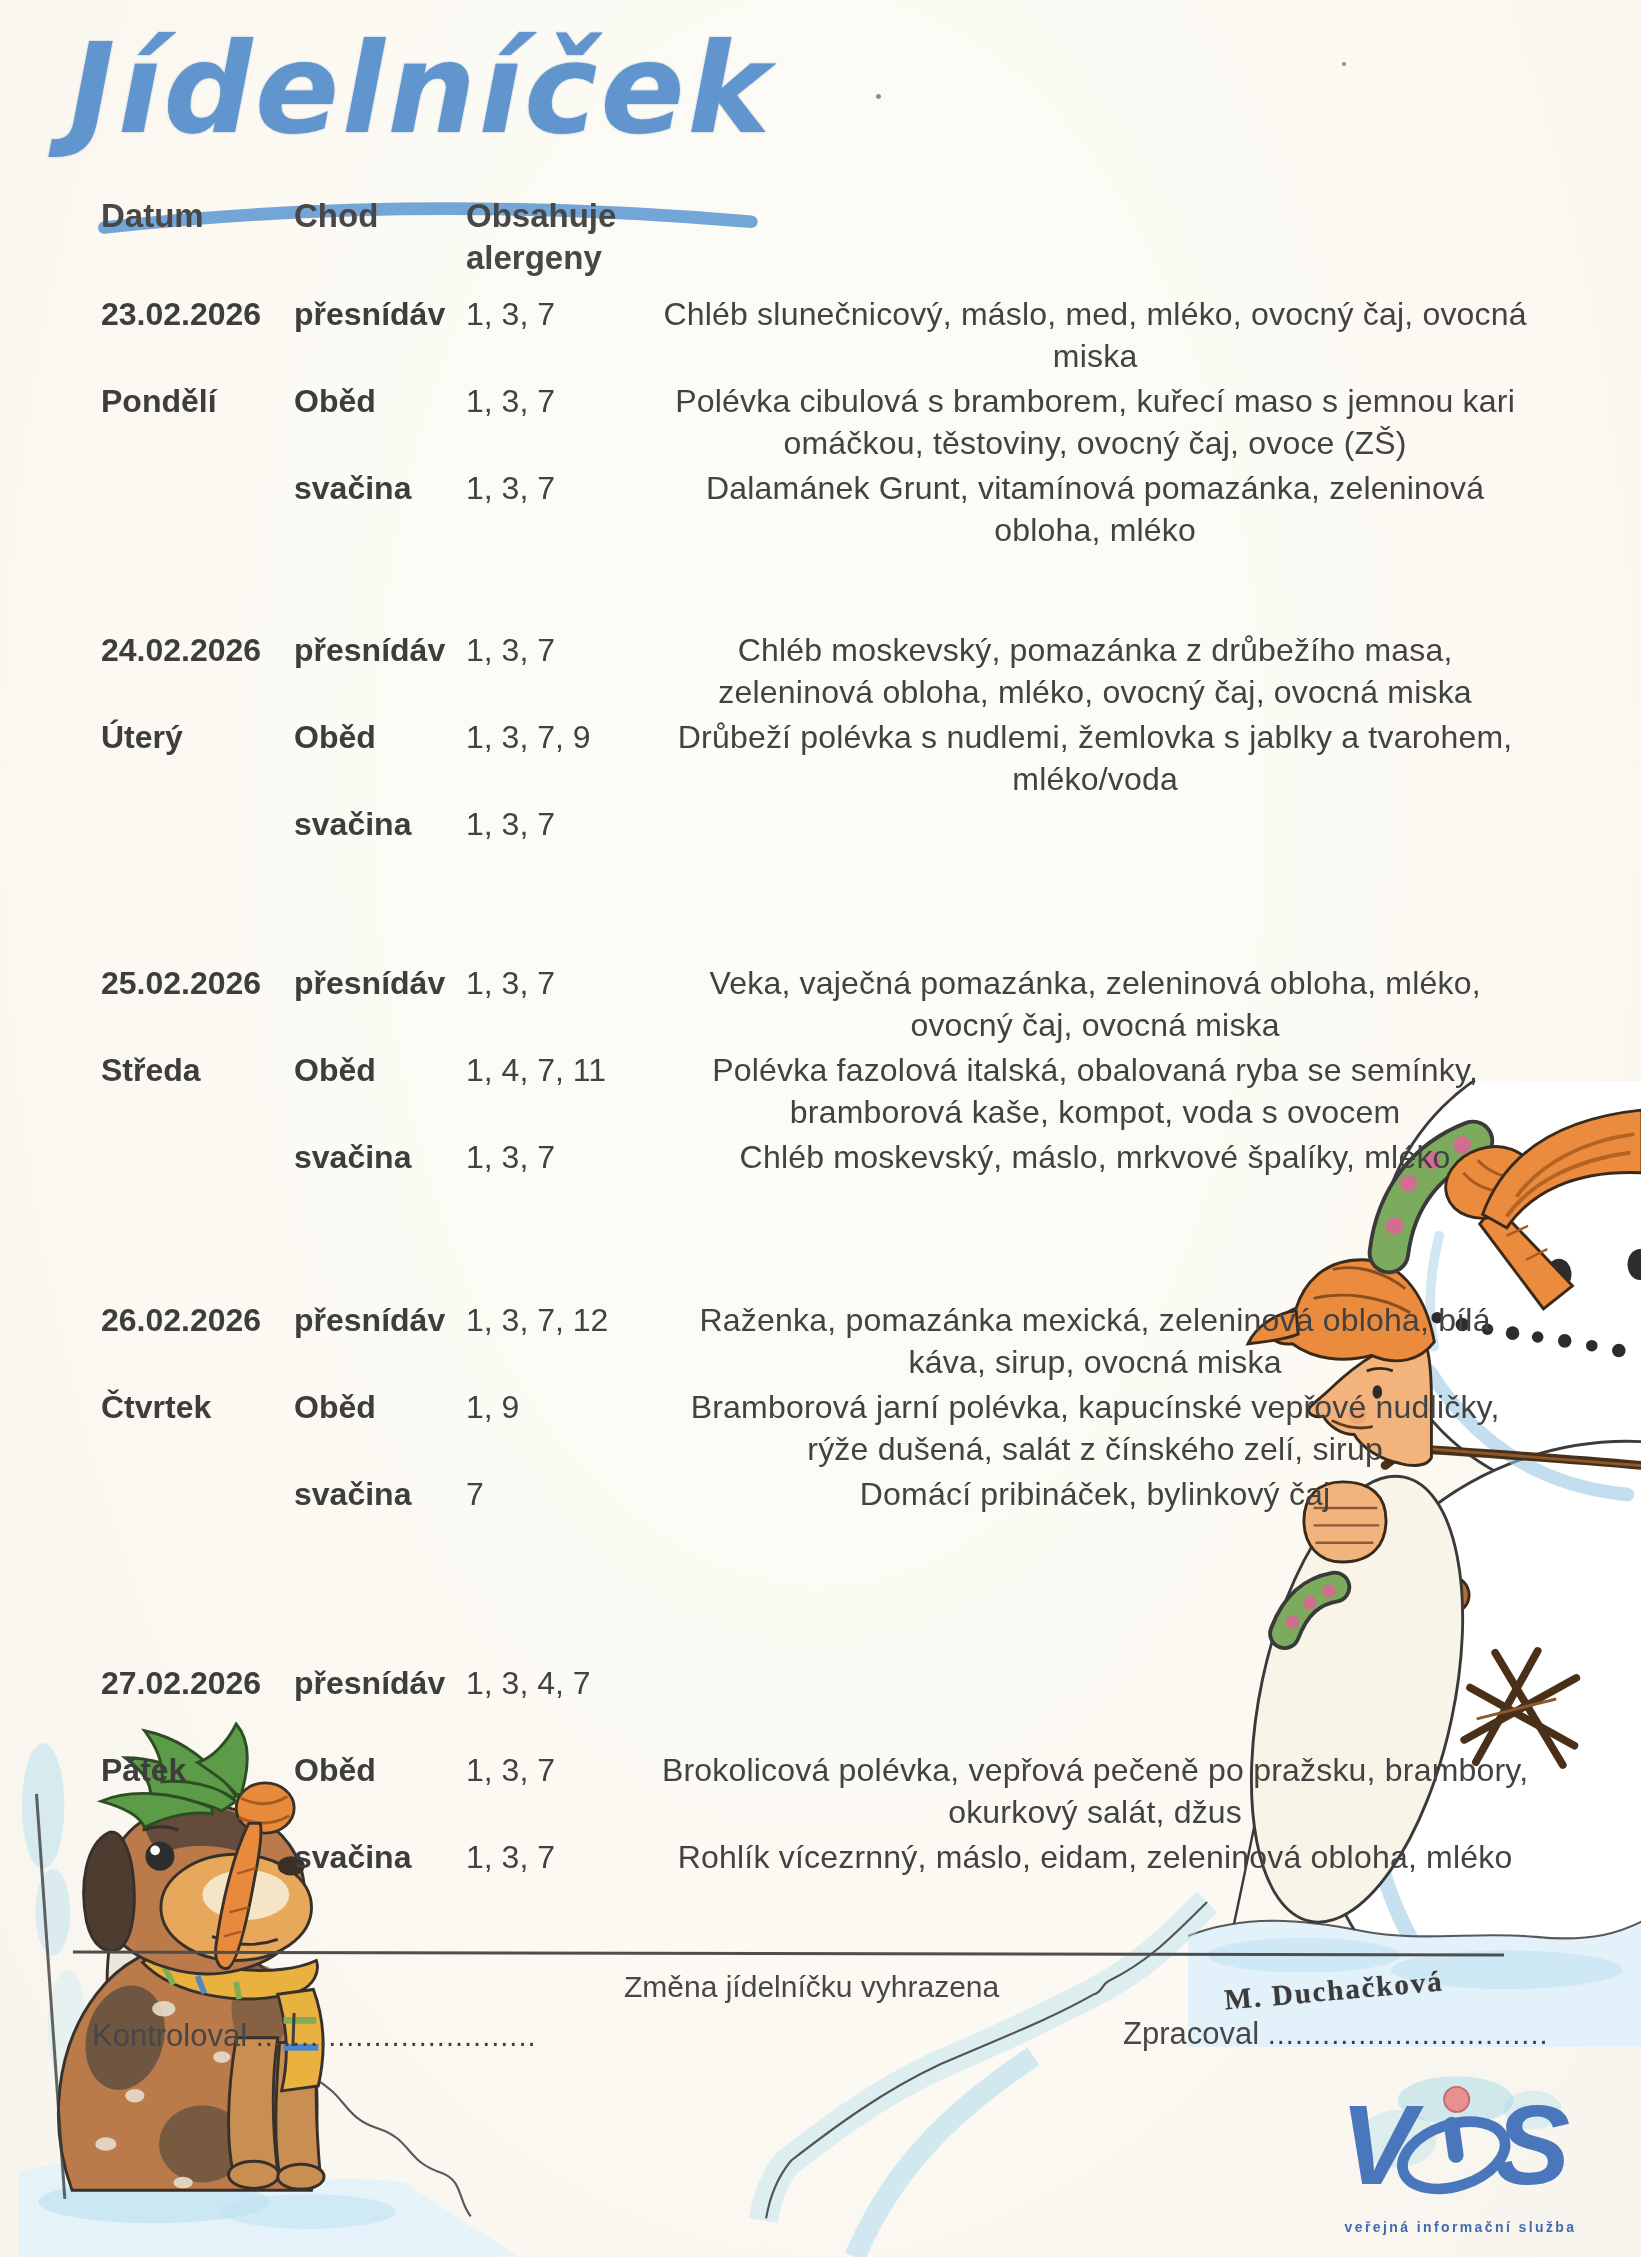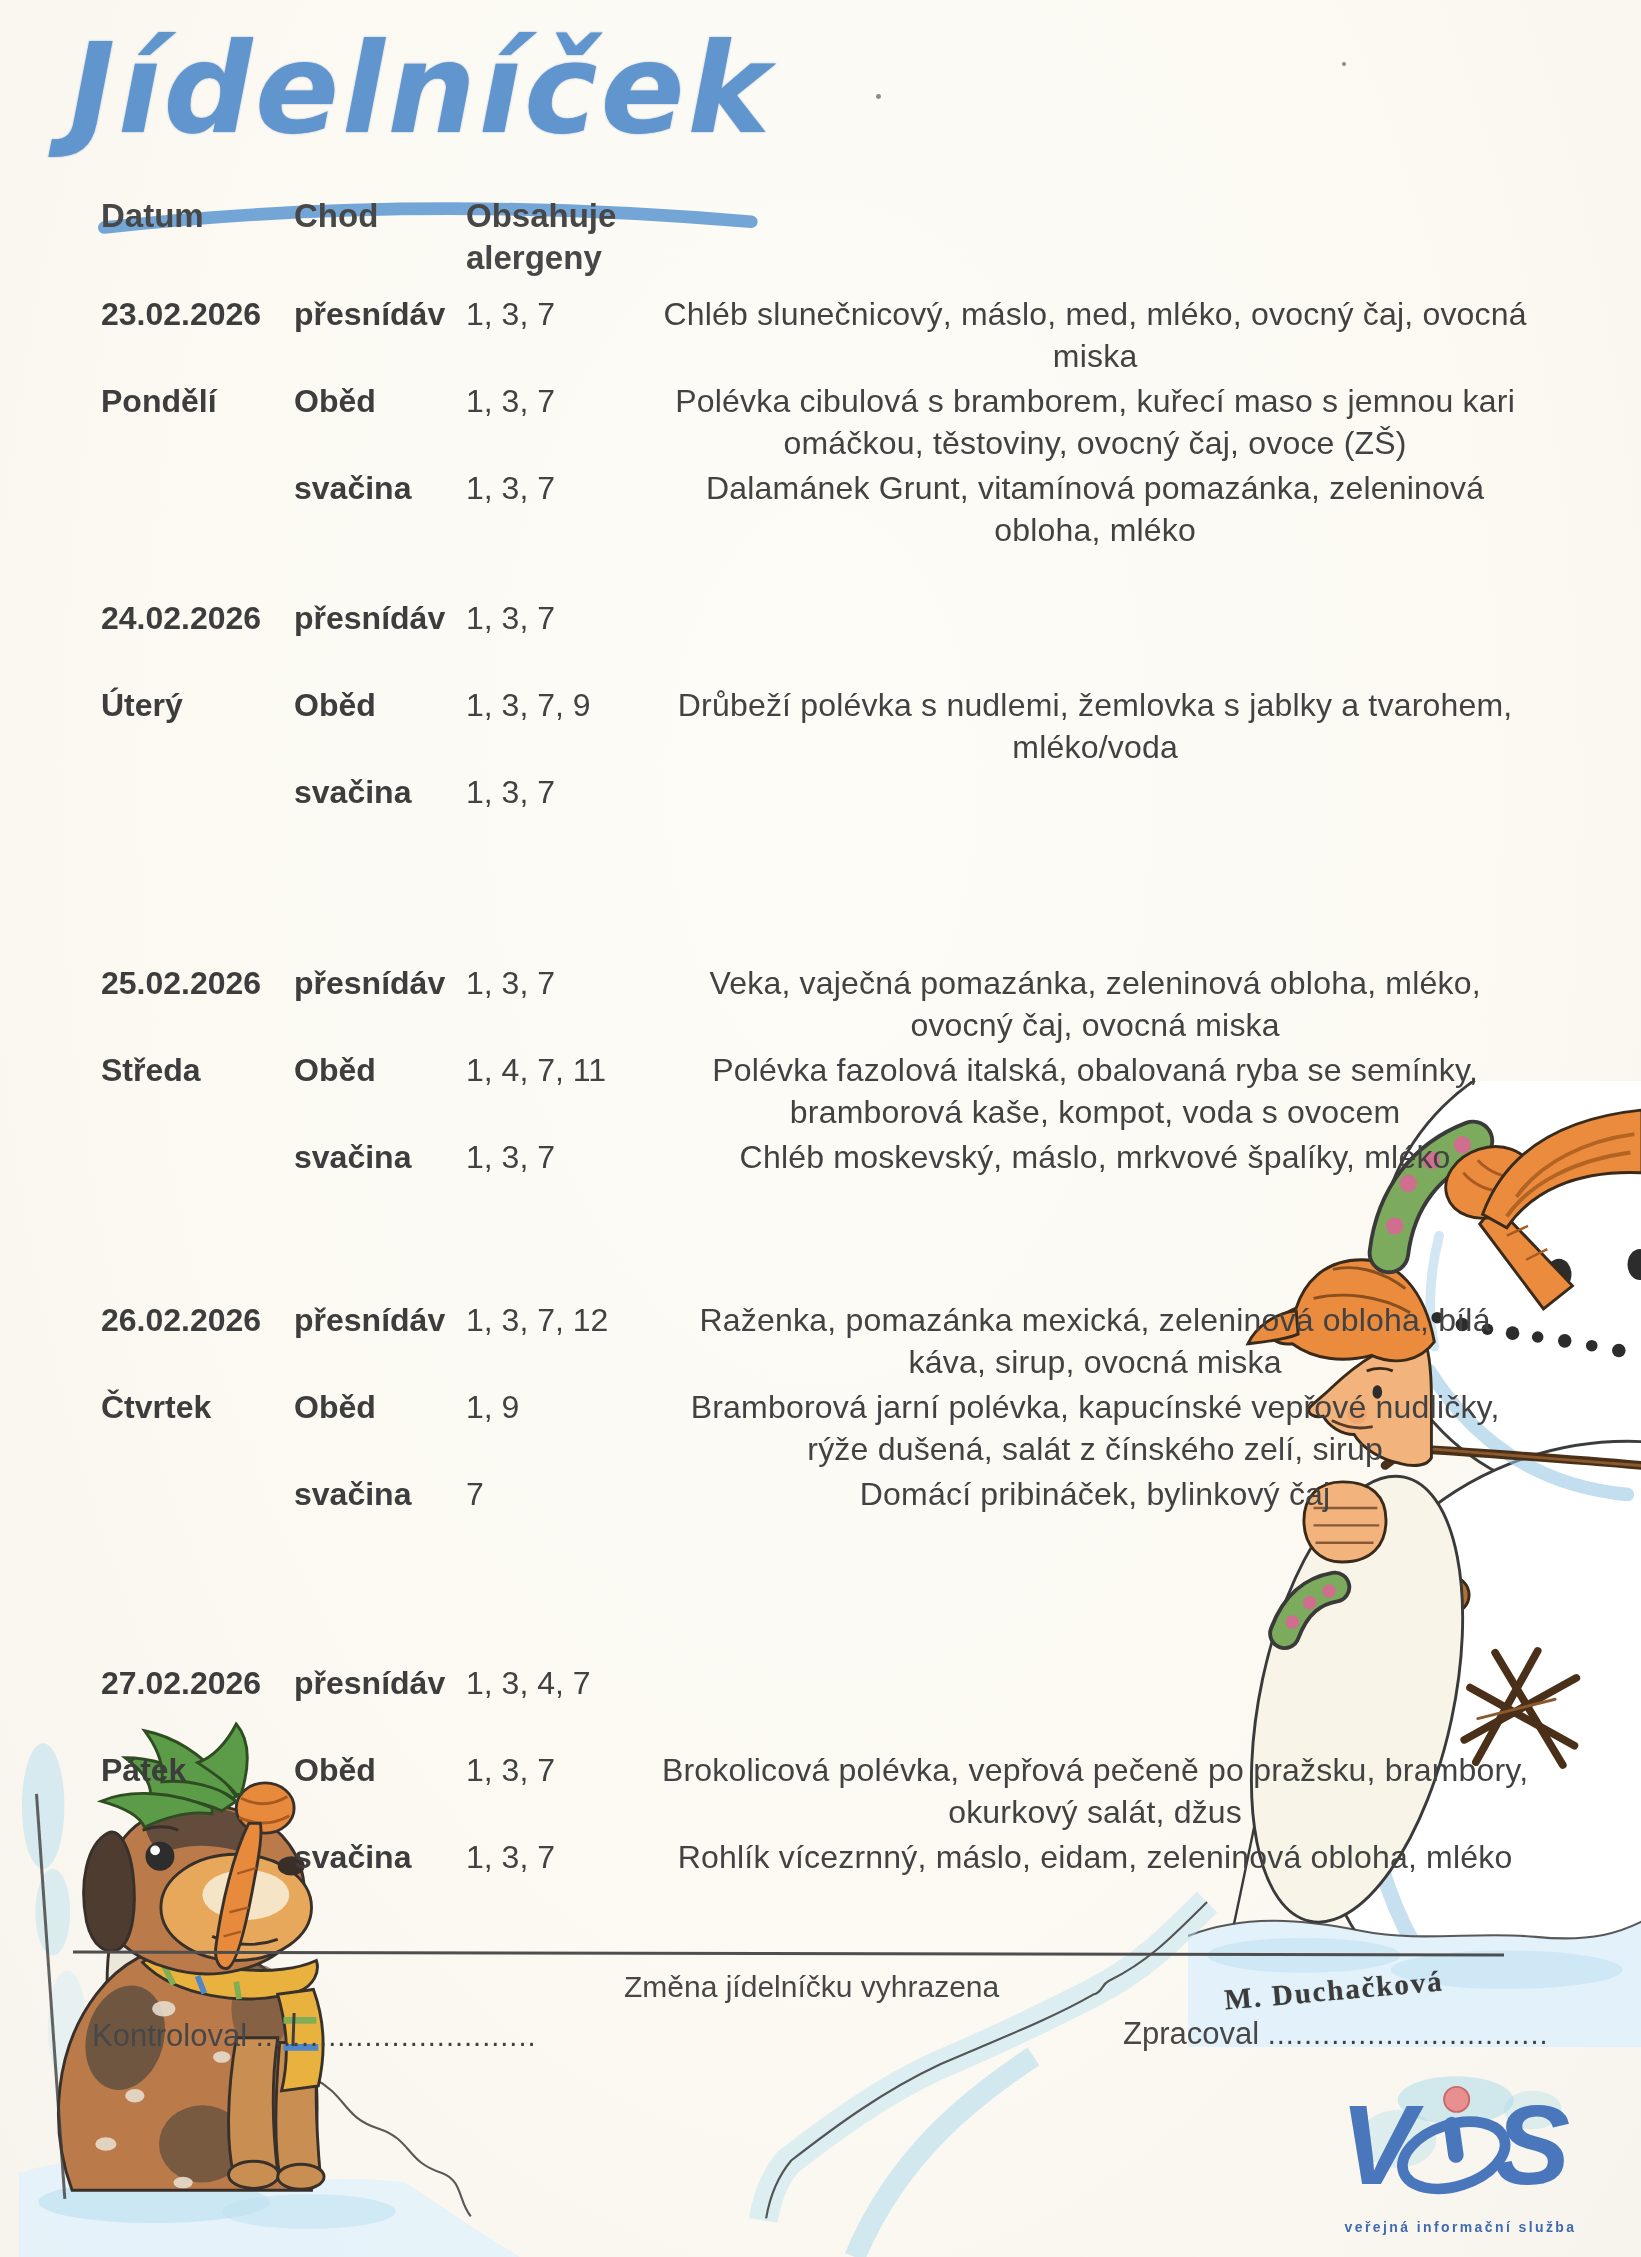--- a/index.html
+++ b/index.html
@@ -239,25 +239,26 @@
       <div class="cell desc">Polévka cibulová s bramborem, kuřecí maso s jemnou kari omáčkou, těstoviny, ovocný čaj, ovoce (ZŠ)</div>
     </div>
     <div class="meal-row">
       <div class="cell"></div>
       <div class="cell b">svačina</div>
       <div class="cell">1, 3, 7</div>
       <div class="cell desc">Dalamánek Grunt, vitamínová pomazánka, zeleninová obloha, mléko</div>
     </div>
   </div>
 
-  <div class="day-block" style="top:597px">
+  <div class="day-block" style="top:629px">
     <div class="meal-row">
       <div class="cell b">24.02.2026</div>
       <div class="cell b">přesnídáv</div>
       <div class="cell">1, 3, 7</div>
+      <div class="cell desc">Chléb moskevský, pomazánka z drůbežího masa, zeleninová obloha, mléko, ovocný čaj, ovocná miska</div>
     </div>
     <div class="meal-row">
       <div class="cell b">Úterý</div>
       <div class="cell b">Oběd</div>
       <div class="cell">1, 3, 7, 9</div>
       <div class="cell desc">Drůbeží polévka s nudlemi, žemlovka s jablky a tvarohem, mléko/voda</div>
     </div>
     <div class="meal-row">
       <div class="cell"></div>
       <div class="cell b">svačina</div>

